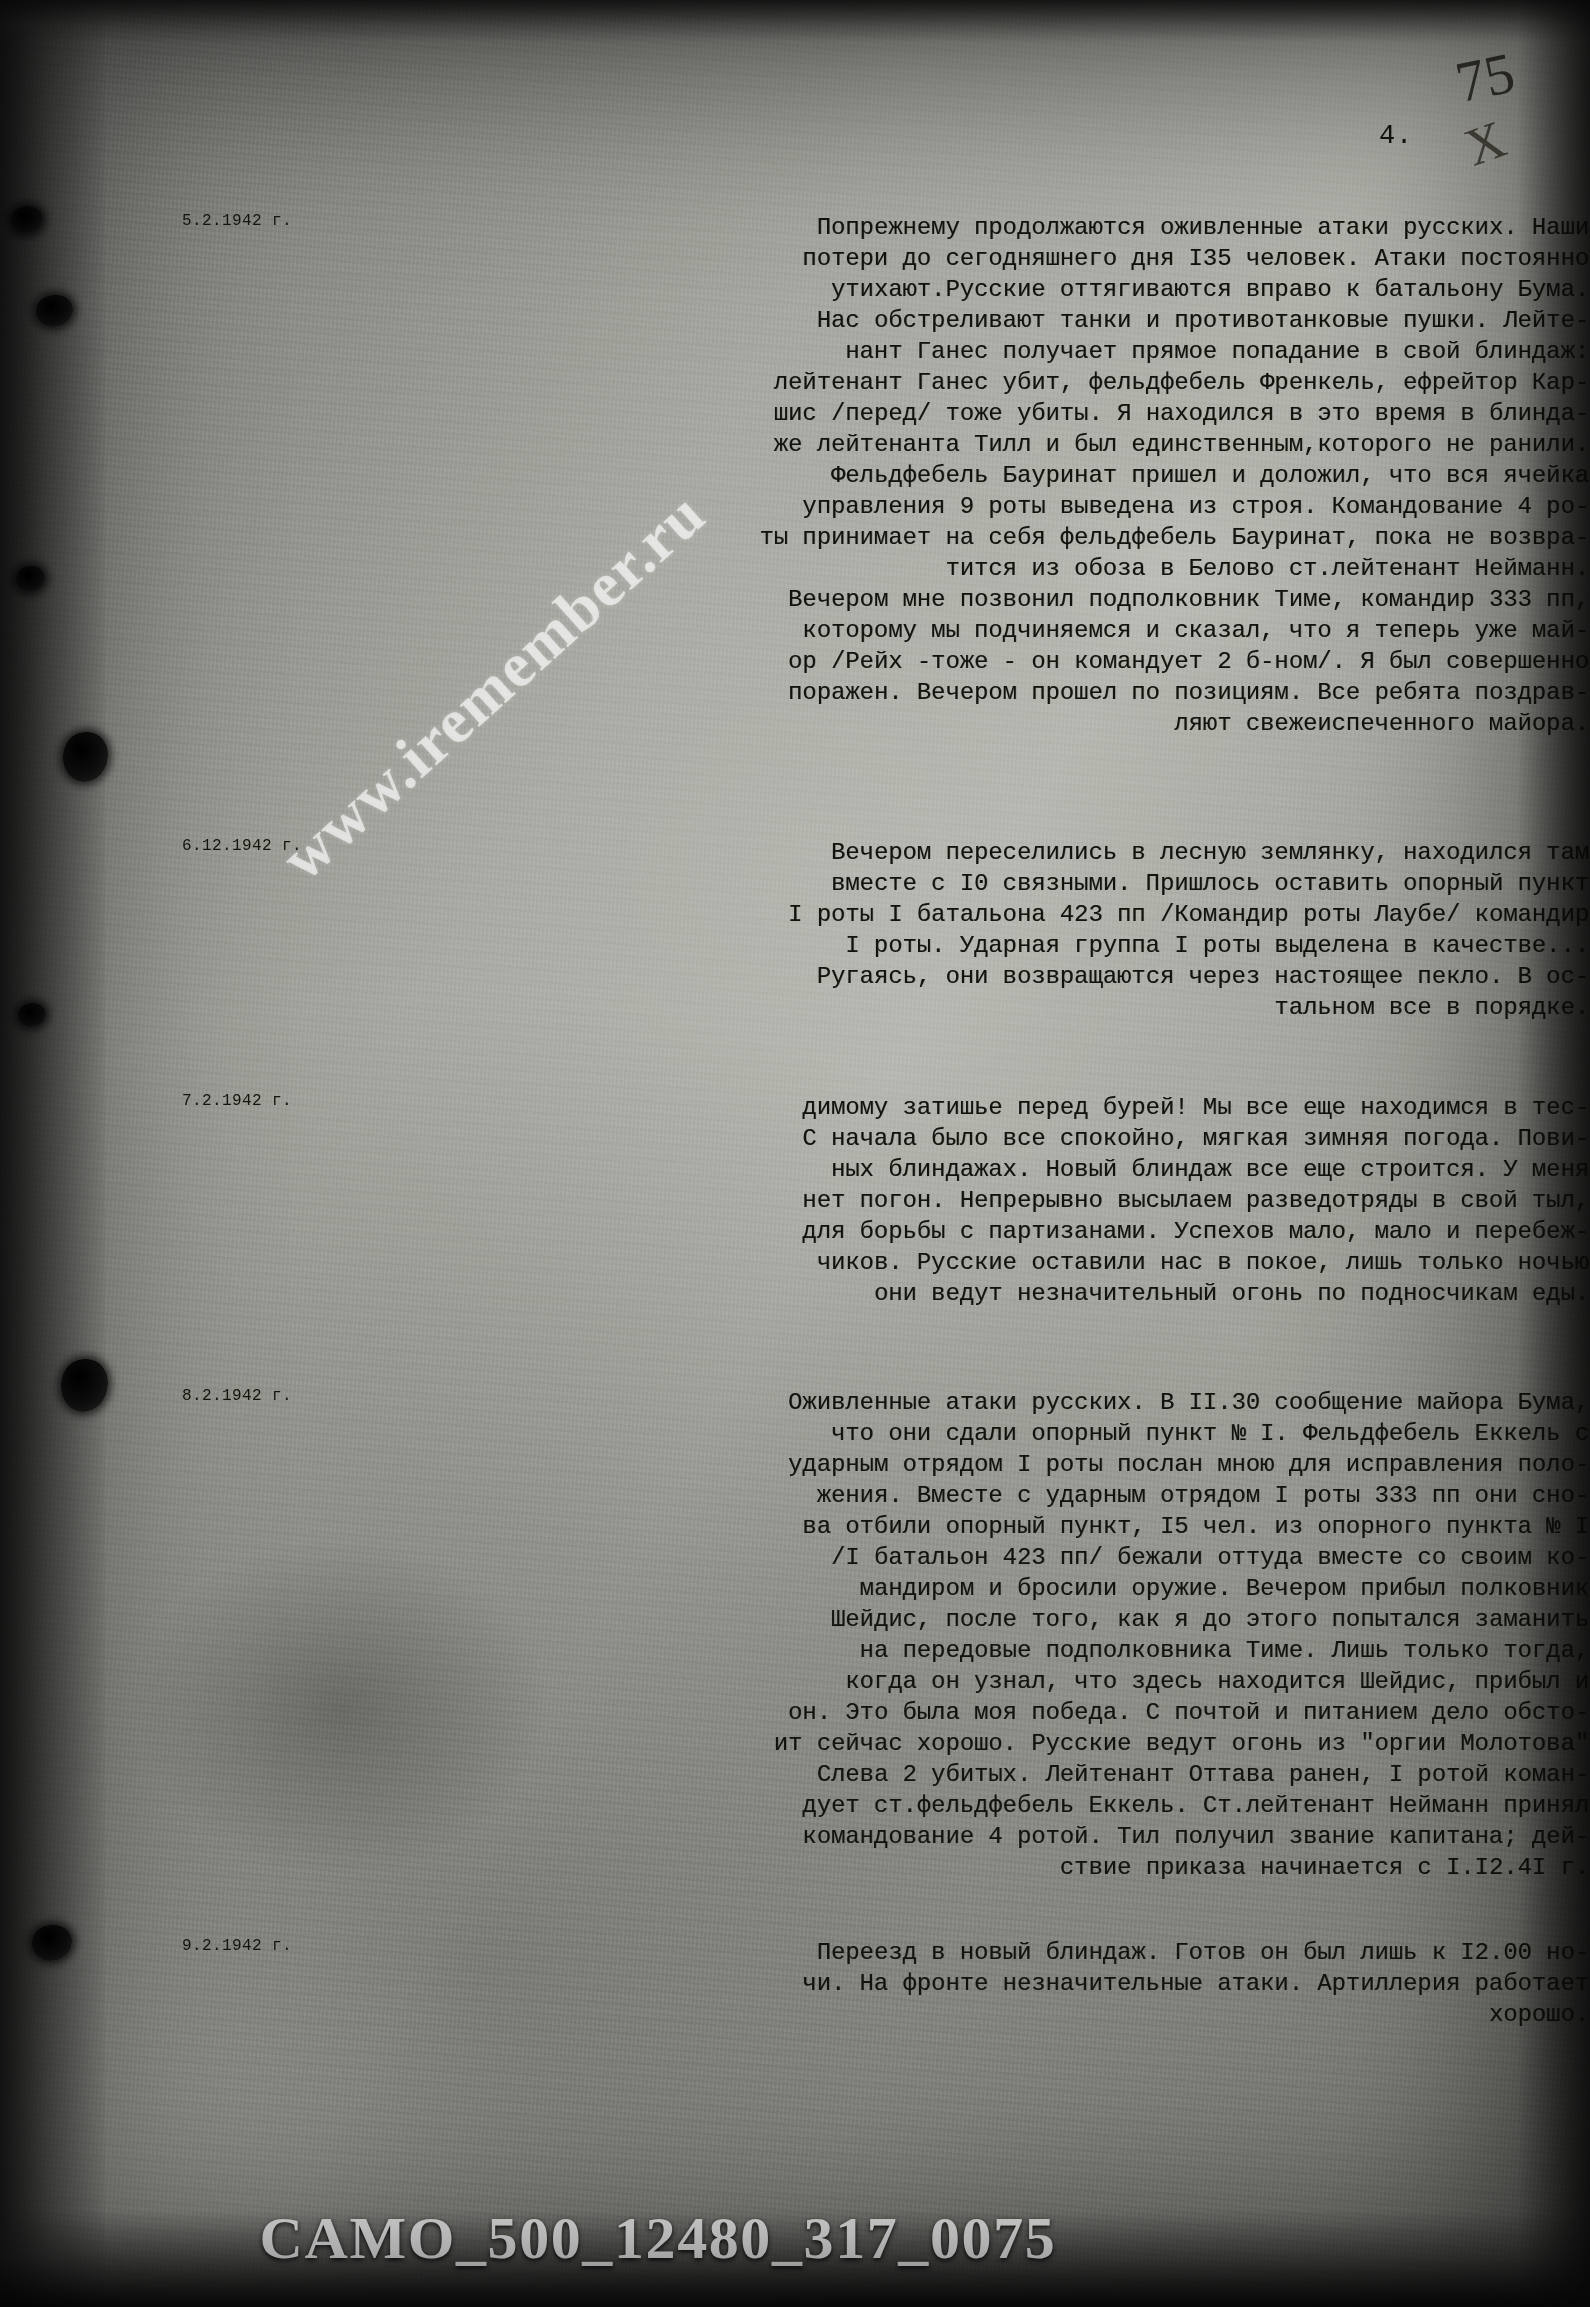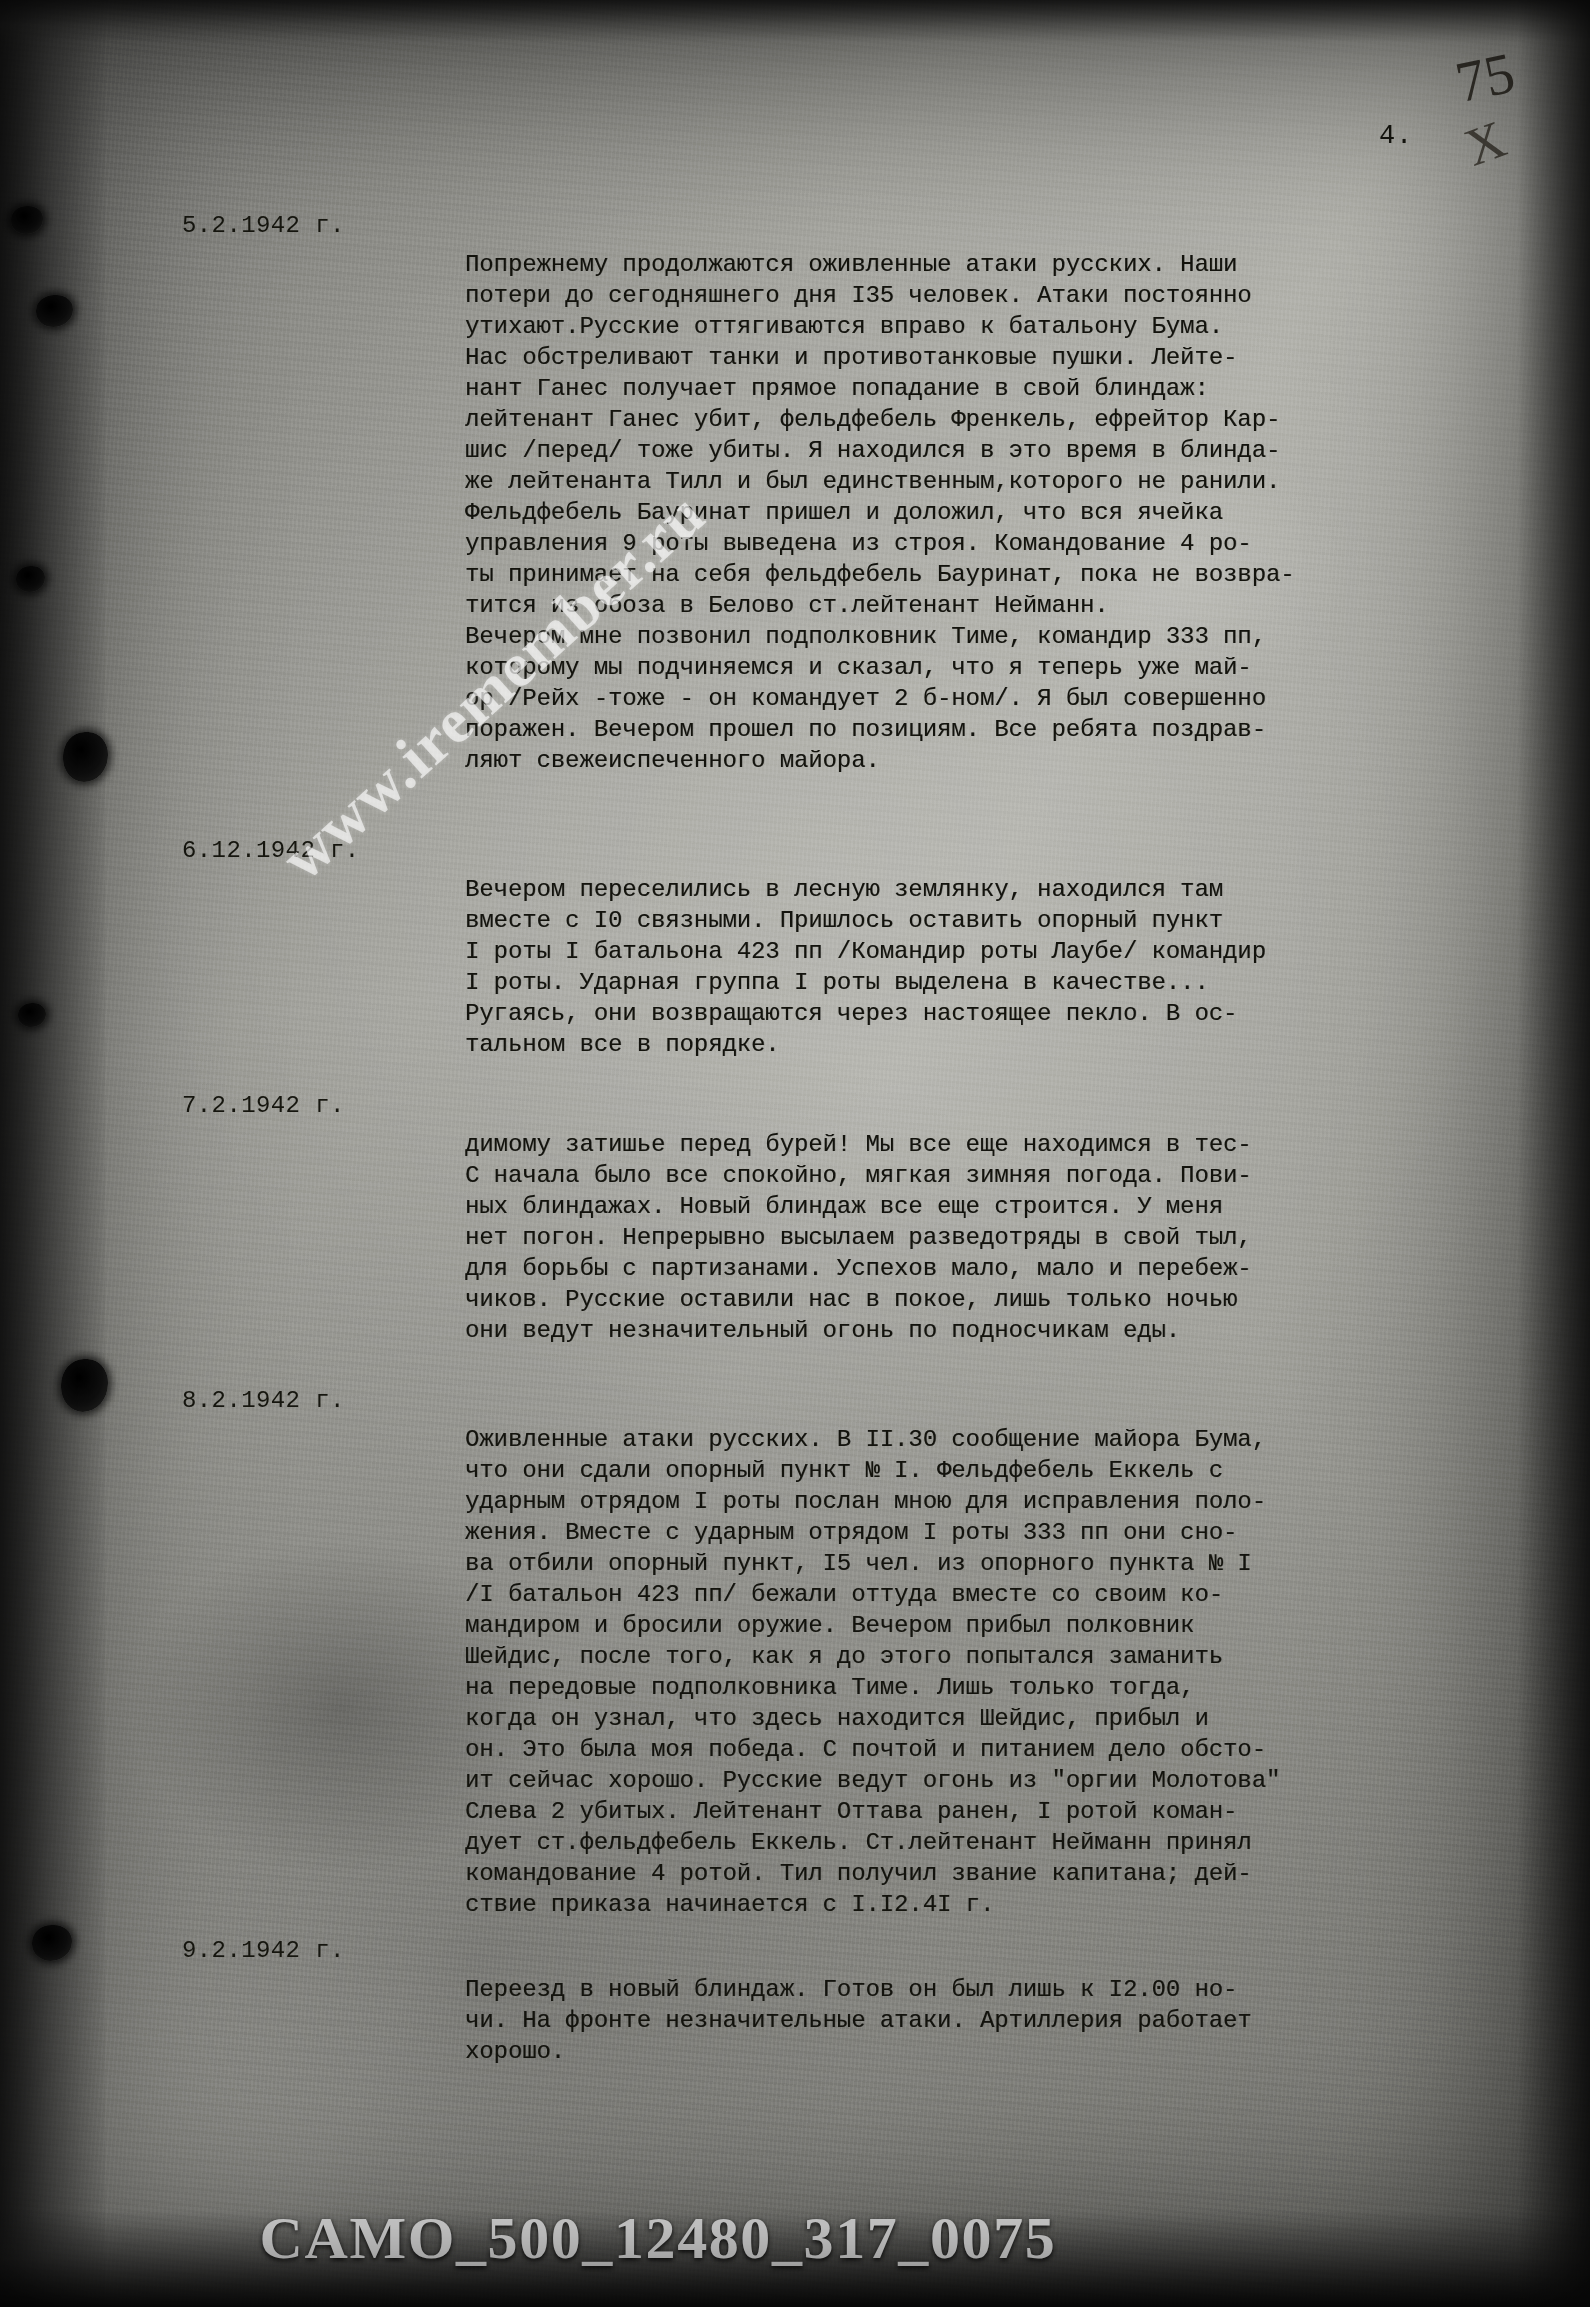--- a/index.html
+++ b/index.html
@@ -116,38 +116,37 @@
   }
   .entry {
     position: absolute;
   }
   .entry-date {
     position: absolute;
     left: 0;
     top: 0;
     width: 243px;
     font-family: "Liberation Mono", monospace;
-    font-size: 24px;
+    font-size: 16px;
     color: #16160f;
     letter-spacing: 0.4px;
     white-space: nowrap;
   }
   .entry-body {
     position: absolute;
     left: 283px;
     top: 0;
     width: 1124px;
     font-family: "Liberation Mono", monospace;
     font-size: 24px;
     line-height: 31px;
     color: #13130d;
     letter-spacing: -0.1px;
-    text-align: left;
+    text-align: right;
     text-shadow: 0.5px 0.3px 0 rgba(0,0,0,0.35);
-    margin-top: 37px;
   }
   .entry-body .ln { display: block; white-space: pre; }
 
   
   .watermark {
     position: absolute;
     left: 267px;
     top: 841px;
     transform: rotate(-42deg);
     transform-origin: left top;

